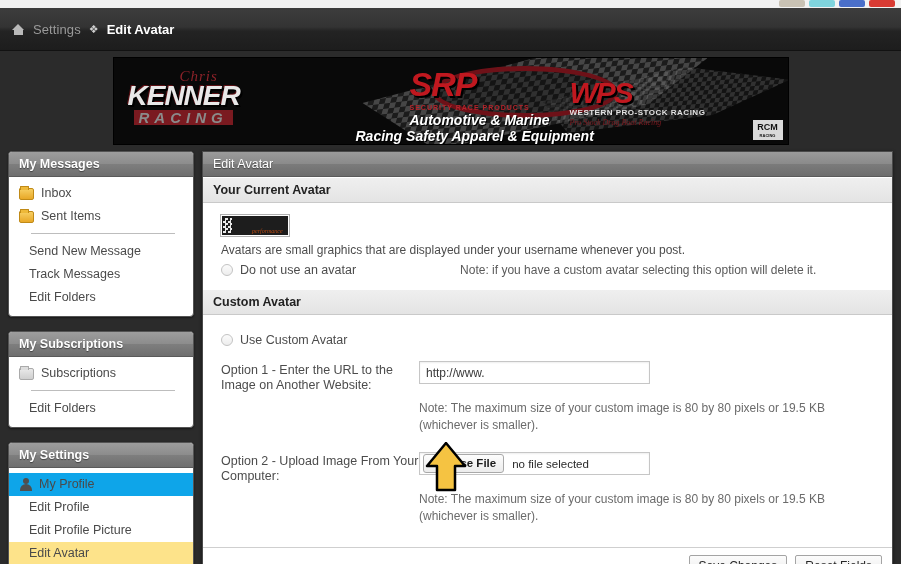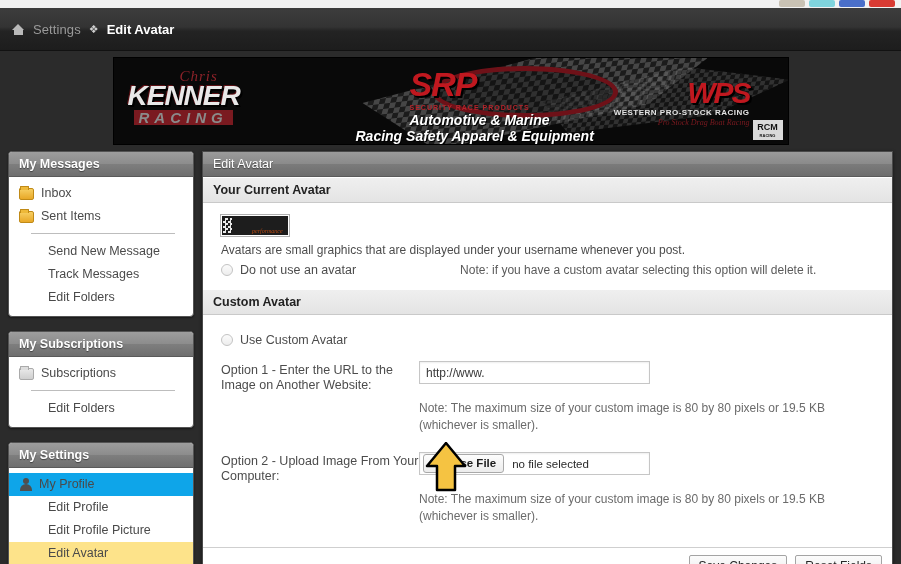--- a/index.html
+++ b/index.html
@@ -205,21 +205,21 @@
     line-height: 16px;
     text-shadow: 1px 1px 0 #000;
     white-space: nowrap;
   }
   #banner .srp .srp-l2 { margin-left: -54px; }
   
   #banner .wps {
     position: absolute;
     right: 38px; top: 20px;
     width: 180px;
-    text-align: right;
+    text-align: left;
   }
   #banner .wps .wps-text {
     font-size: 30px;
     font-weight: bold;
     font-style: italic;
     color: #c0181f;
     letter-spacing: -2px;
     line-height: 30px;
     text-shadow: 2px 2px 0 #000;
   }
@@ -283,21 +283,21 @@
   }
   .panel-body { padding: 5px 0 7px 0; }
   .nav-row {
     display: flex;
     align-items: center;
     font-size: 12.5px;
     color: #4a4a4a;
     padding: 4px 0 4px 10px;
     line-height: 15px;
   }
-  .nav-row.sub { padding-left: 39px; }
+  .nav-row.sub { padding-left: 20px; }
   .nav-row.active {
     background: #fde38a;
     color: #4a4a4a;
   }
   .folder-ico {
     width: 15px; height: 12px;
     margin-right: 7px;
     flex: none;
     background: linear-gradient(to bottom, #f7cf63 0%, #e8a827 100%);
     border: 1px solid #c08a17;

